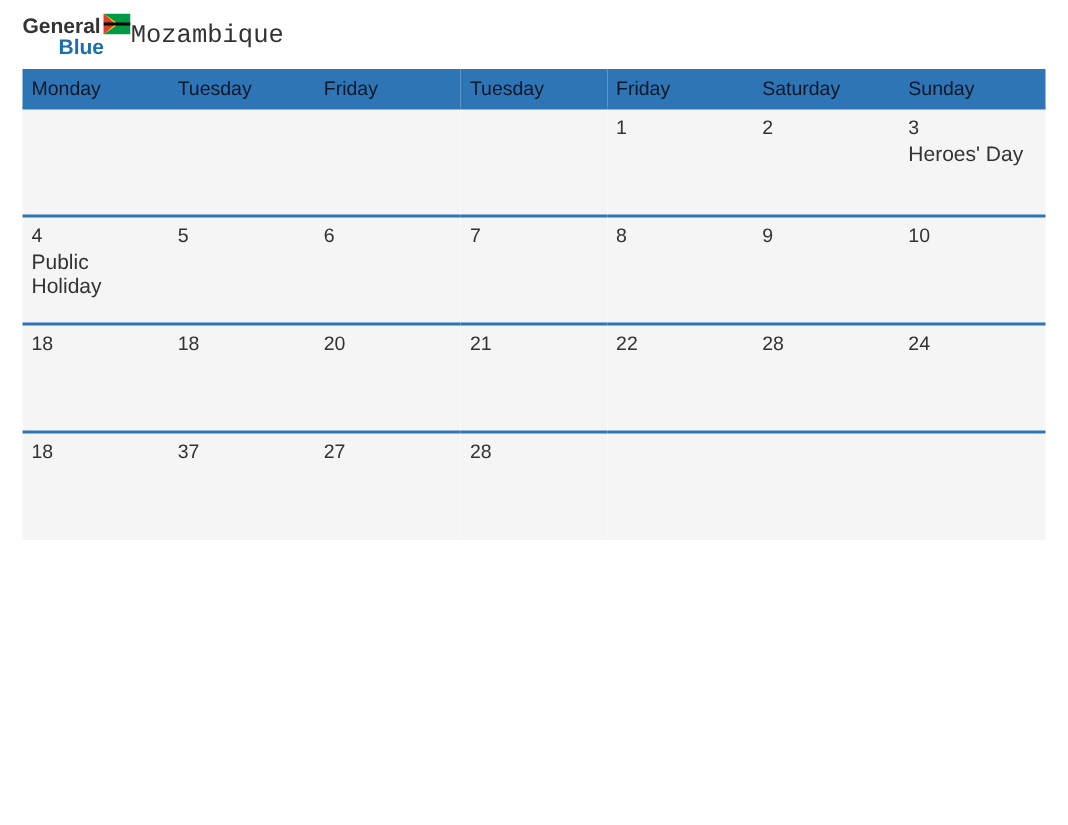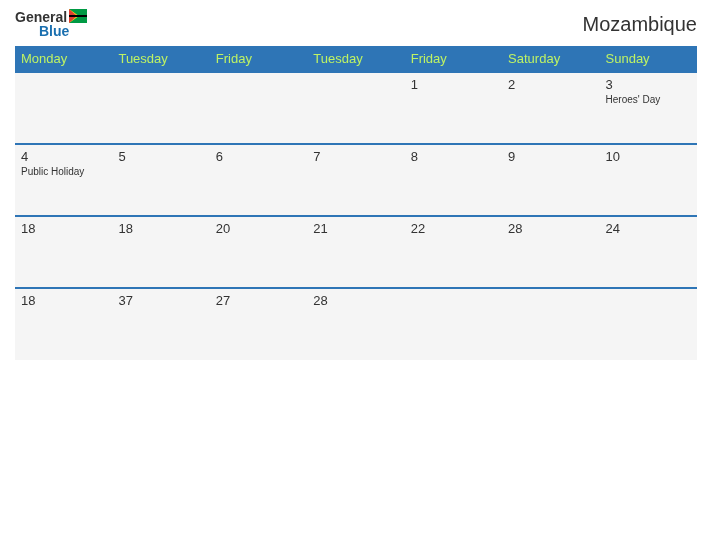--- a/index.html
+++ b/index.html
@@ -12,21 +12,20 @@
     }
     .page {
       width: 712px;
       height: 550px;
       background: #fff;
       padding: 10px 15px 10px 15px;
     }
     .header {
       display: flex;
       align-items: center;
-      justify-content: space-between;
       margin-bottom: 8px;
     }
     .logo {
       display: flex;
       flex-direction: column;
       align-items: flex-start;
     }
     .logo-general {
       font-size: 14px;
       font-weight: bold;
@@ -56,33 +55,34 @@
     .title-area {
       text-align: center;
     }
     .calendar-title {
       font-size: 36px;
       font-weight: normal;
       color: #222;
       letter-spacing: 0.5px;
     }
     .country-name {
-      font-size: 20px;
+      font-size: 17px;
       color: #333;
       text-align: right;
       white-space: nowrap;
+      font-family: Liberation Mono, monospace;
     }
     
     .calendar-table {
       width: 100%;
       border-collapse: collapse;
     }
     .calendar-table thead tr th {
       background: #2e75b6;
-      color: #bef264;
+      color: #0f172a;
       font-size: 13px;
       font-weight: normal;
       padding: 5px 6px;
       text-align: left;
       border: none;
     }
     .calendar-table tbody tr {
       height: 72px;
     }
     .calendar-table tbody tr td {
@@ -97,21 +97,21 @@
     .calendar-table tbody tr td.empty {
       background: #f5f5f5;
     }
     .day-number {
       font-size: 13px;
       color: #333;
       display: block;
       margin-bottom: 2px;
     }
     .event-label {
-      font-size: 10px;
+      font-size: 14px;
       color: #333;
       display: block;
     }
   </style>
 </head>
 <body>
 
 <div class="page">
   <div class="header">
 

